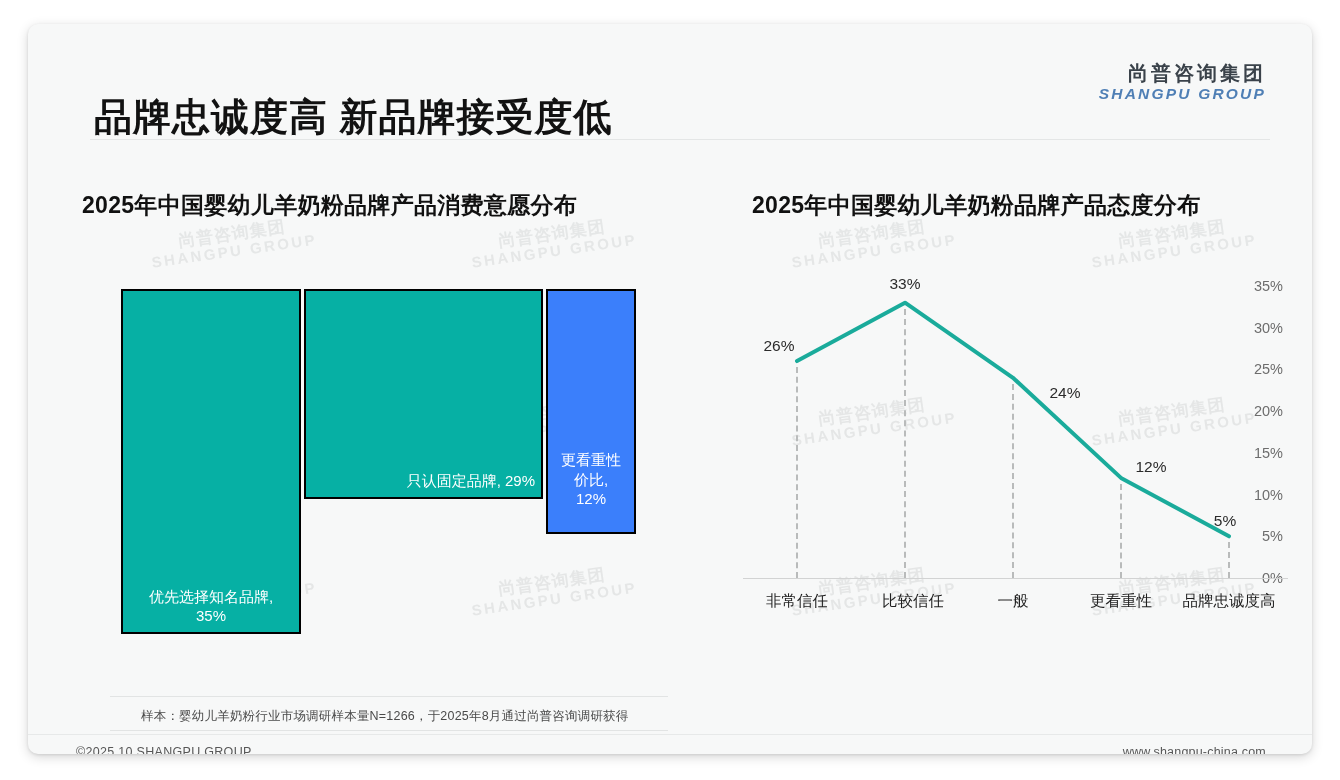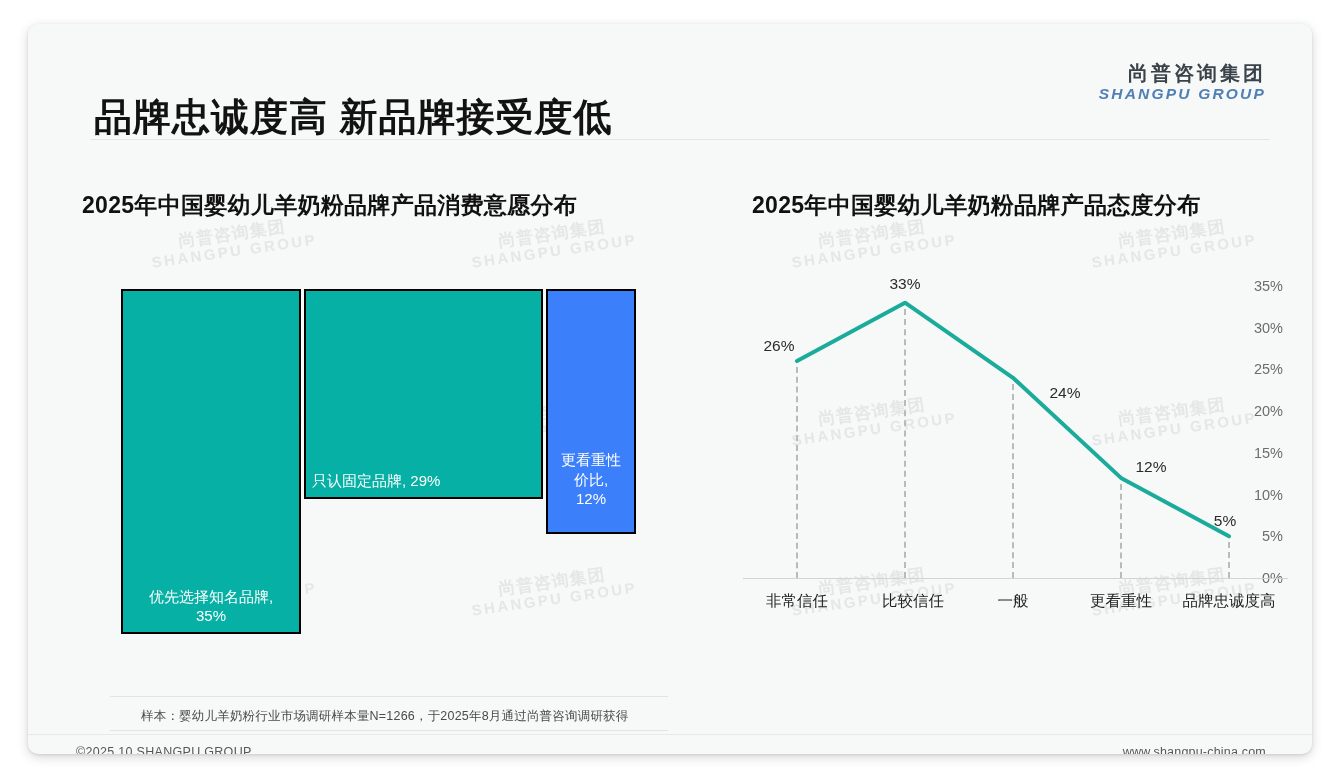--- a/index.html
+++ b/index.html
@@ -77,20 +77,21 @@
     border: 2px solid #000000;
     color: #ffffff;
     overflow: hidden;
   }
   .tm-label {
     position: absolute;
     left: 6px; right: 6px; bottom: 7px;
     font-size: 15px; line-height: 1.28;
     font-weight: 400;
     color: #ffffff;
+    text-align: right;
   }
   .tm-label.center { text-align: center; }
   #cell-a .tm-label { text-align: center; }
 
   
   #linechart { position: absolute; left: 655px; top: 262px; width: 600px; height: 330px; }
   .y-tick {
     position: absolute; right: 0; width: 46px;
     text-align: right; font-size: 14.5px; color: #6d6d6d;
     transform: translateY(-50%);

